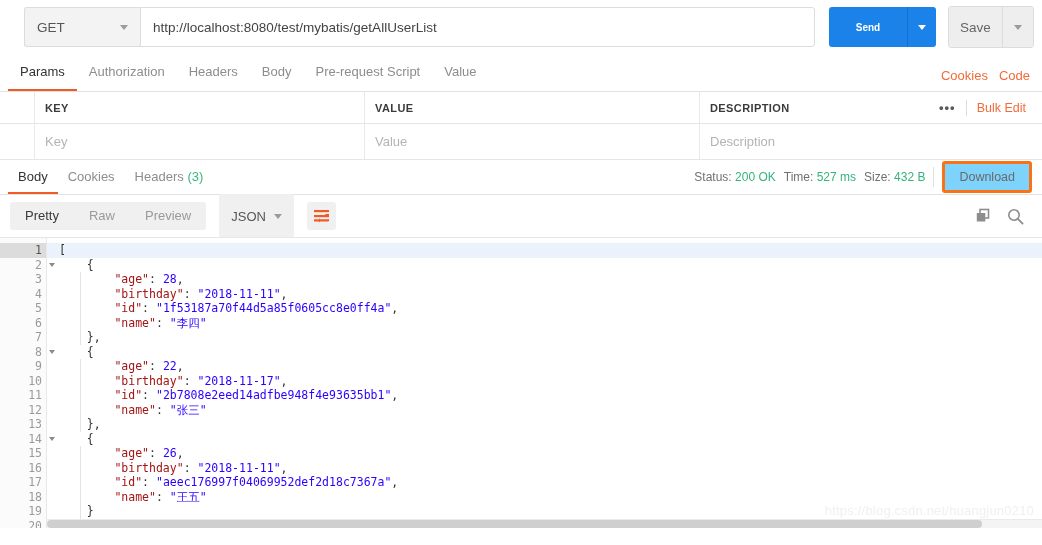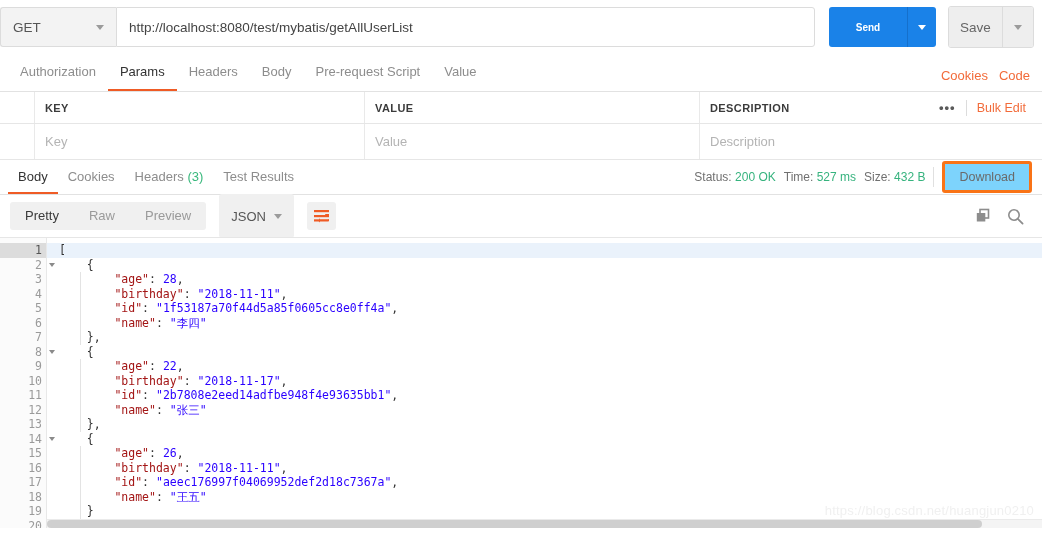--- a/index.html
+++ b/index.html
@@ -15,21 +15,21 @@
     font-size: 13px;
     color: #333;
     position: relative;
   }
 
   
   .url-row {
     display: flex;
     align-items: center;
     height: 54px;
-    padding: 0 8px 0 0;
+    padding: 0 8px 0 24px;
     box-sizing: border-box;
     background: #fff;
   }
   .method-select {
     width: 116px;
     height: 40px;
     border: 1px solid #dcdcdc;
     border-right: none;
     border-radius: 3px 0 0 3px;
     background: #f3f3f3;
@@ -442,22 +442,22 @@
   </div>
   <div class="save-group">
     <div class="save-btn">Save</div>
     <div class="save-caret">
       <span class="caret"></span>
     </div>
   </div>
 </div>
 
 <div class="req-tabs">
+  <div class="tab active">Params</div>
   <div class="tab">Authorization</div>
-  <div class="tab active">Params</div>
   <div class="tab">Headers</div>
   <div class="tab">Body</div>
   <div class="tab">Pre-request Script</div>
   <div class="tab">Value</div>
   <div class="tabs-right">
     <span class="link-orange">Cookies</span>
     <span class="link-orange">Code</span>
   </div>
 </div>
 
@@ -483,21 +483,20 @@
   </div>
 </div>
 
 <div class="resp-tabs">
   <div class="rtab active">Body</div>
   <div class="rtab">Cookies</div>
   <div class="rtab">
     <span>Headers</span>
     <span class="hdr-count">(3)</span>
   </div>
-  <div class="rtab">Test Results</div>
   <div class="meta">
     <span>
       <span>Status:</span>
       <b>200 OK</b>
     </span>
     <span>
       <span>Time:</span>
       <b>527 ms</b>
     </span>
     <span>

